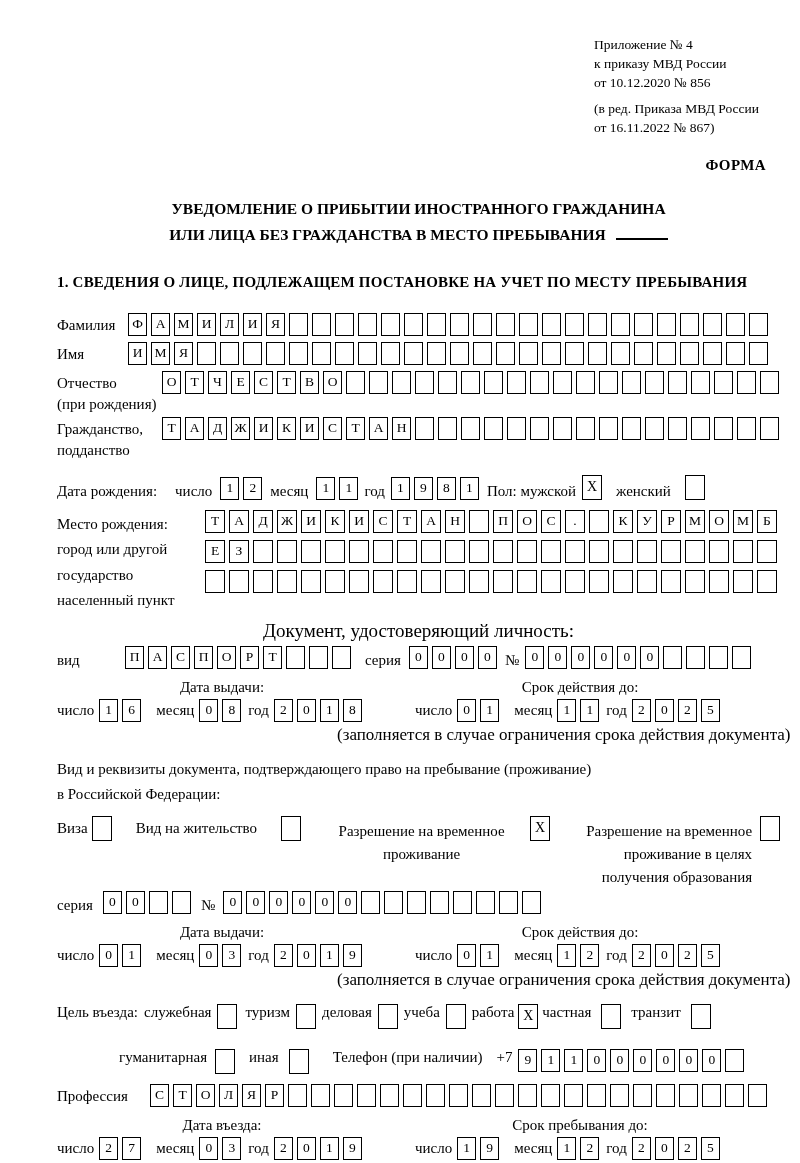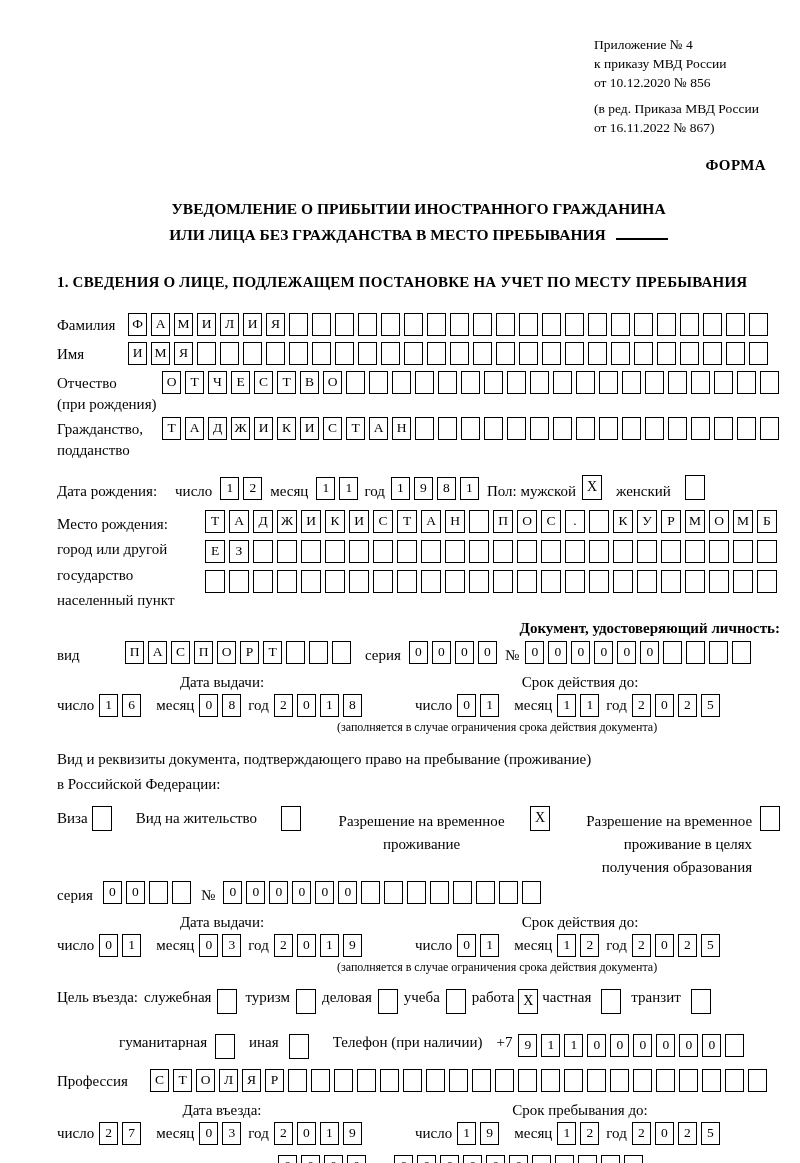--- a/index.html
+++ b/index.html
@@ -20,35 +20,35 @@
   .cells { display:flex; flex:none; gap:4px; }
   .cell { flex:none; width:19px; height:23px; border:1.5px solid #000; text-align:center; font-size:13.5px; line-height:20px; }
   .cells.wide .cell { width:20px; }
   .checkbox { flex:none; display:inline-block; width:20px; height:25px; border:1.5px solid #000; text-align:center; font-size:14px; line-height:22px; vertical-align:middle; }
 
   .lab-fam { width:71px; }
   .two-line-label { width:105px; line-height:21px; }
   .mr-label { width:148px; line-height:25.5px; }
   .mr-rows { display:flex; flex-direction:column; gap:7px; }
 
-  .center-bold { text-align:right; font-weight:bold; font-size:15px; margin-top:10px; }
+  .center-bold { text-align:center; font-weight:normal; font-size:19px; margin-top:10px; }
 
   .inline-row { display:flex; align-items:flex-end; flex-wrap:nowrap; margin-top:8px; }
   .inline-row > * { flex:none; }
   .gap4{width:4px;} .gap6{width:6px;} .gap8{width:8px;} .gap10{width:10px;} .gap14{width:14px;} .gap18{width:18px;} .gap24{width:24px;} .gap40{width:40px;}
 
   .date-block { display:flex; margin-top:10px; }
   .date-col-l { flex:none; width:358px; }
   .date-col-r { flex:1; }
   .date-heading { text-align:center; width:330px; }
   .date-fields { display:flex; align-items:center; margin-top:3px; }
   .date-fields > * { flex:none; }
   .date-fields .dlabel { margin-right:5px; }
   .date-fields .cells { margin-right:7px; }
-  .footnote { font-size:12px; white-space:nowrap; margin-left:-78px; margin-top:3px; }
+  .footnote { font-size:17px; white-space:nowrap; margin-left:-78px; margin-top:3px; }
 
   .stay-intro { margin-top:12px; line-height:1.7; }
   .opt-row { display:flex; align-items:flex-start; margin-top:8px; }
   .opt-row > * { flex:none; }
   .opt-pair { display:flex; align-items:flex-start; }
   .opt-pair .opt-label { padding-top:4px; }
   .opt-wrap1 { width:205px; text-align:center; line-height:1.55; }
   .opt-wrap2 { width:188px; text-align:right; line-height:1.55; }
 
   .purpose-row { display:flex; margin-top:14px; }

